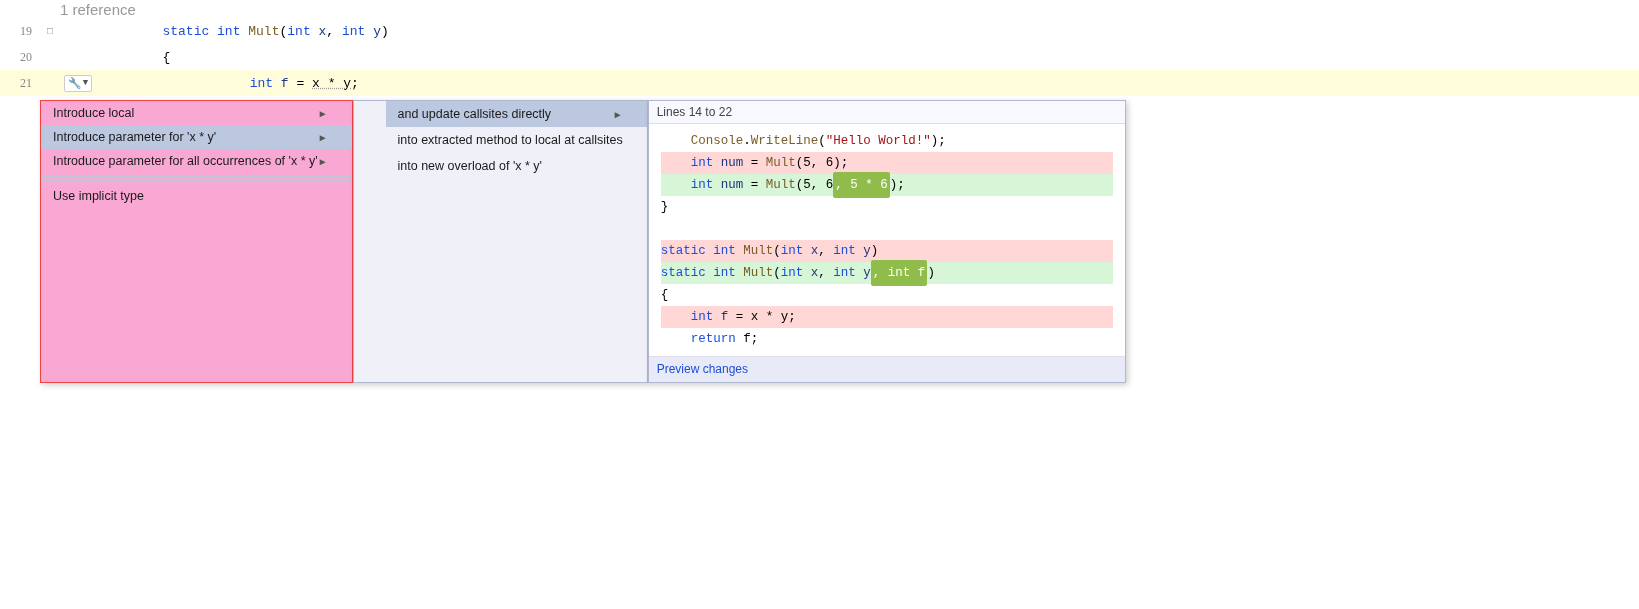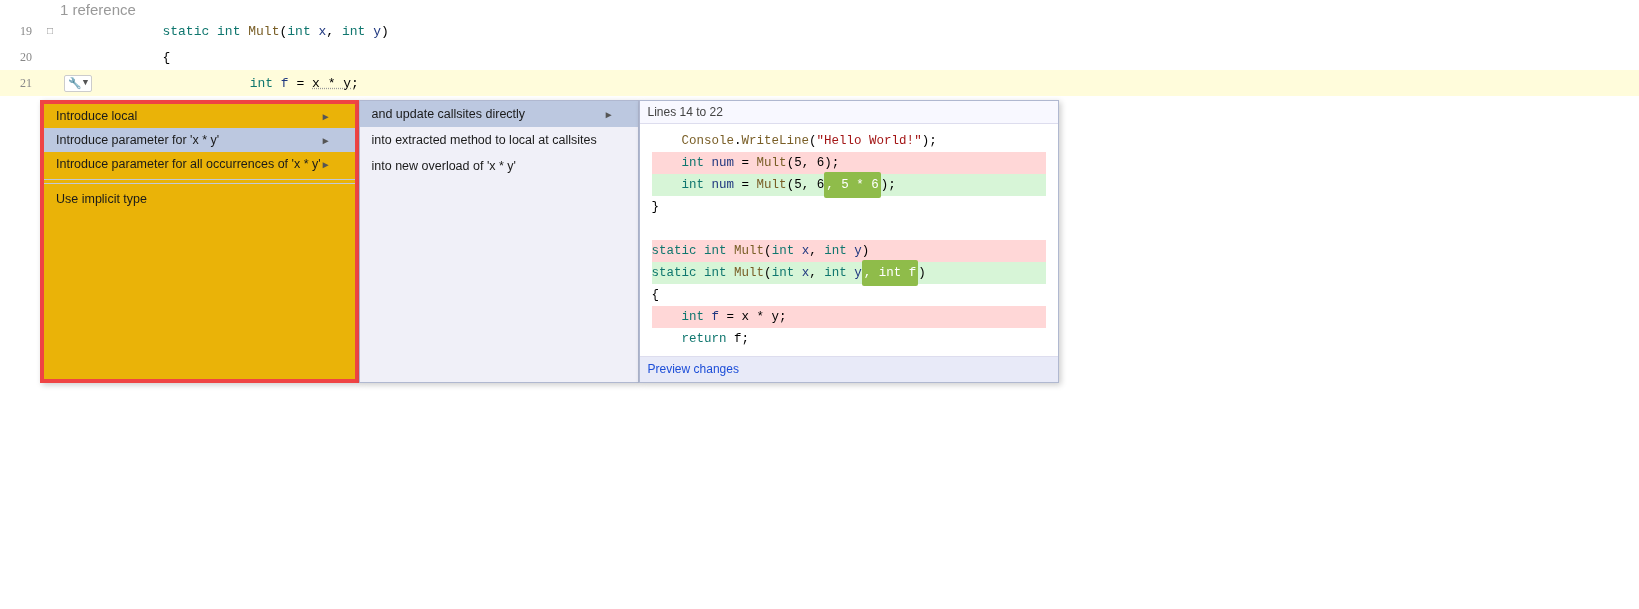--- a/index.html
+++ b/index.html
@@ -44,21 +44,21 @@
       display: flex;
       align-items: center;
       justify-content: center;
       color: #888;
       font-size: 10px;
     }
     .code-content {
       flex: 1;
       padding-left: 40px;
     }
-    .kw { color: #0f766e; font-weight: normal; }
+    .kw { color: #1d4ed8; font-weight: normal; }
     .method { color: #795e26; }
     .param { color: #1f377f; }
     .string { color: #a31515; }
 
     
     .squiggly {
       text-decoration: underline;
       text-decoration-style: dotted;
       text-decoration-color: #999;
     }
@@ -82,22 +82,22 @@
     .menus-overlay {
       position: absolute;
       top: 100px;
       left: 40px;
       display: flex;
       z-index: 10;
     }
 
     
     .context-menu {
-      background: #eab308;
-      border: 4px solid #ef4444;
+      background: #f9a8d4;
+      border: 1px solid #ef4444;
       min-width: 300px;
       box-shadow: 2px 2px 6px rgba(0,0,0,0.2);
     }
     .menu-item {
       padding: 5px 24px 5px 12px;
       cursor: pointer;
       color: #1a1a1a;
       font-family: 'Segoe UI', Arial, sans-serif;
       font-size: 12.5px;
       display: flex;
@@ -117,20 +117,21 @@
       font-size: 10px;
       color: #555;
     }
 
     
     .submenu {
       background: #f0f0f8;
       border: 1px solid #b0b8d0;
       min-width: 280px;
       box-shadow: 2px 2px 6px rgba(0,0,0,0.2);
+      padding-left: 32px;
     }
     .submenu-item {
       padding: 6px 24px 6px 12px;
       cursor: pointer;
       color: #1a1a1a;
       font-family: 'Segoe UI', Arial, sans-serif;
       font-size: 12.5px;
       display: flex;
       align-items: center;
       justify-content: space-between;
@@ -139,21 +140,21 @@
       background: #bcc8e0;
     }
     .submenu-item.has-arrow {
       justify-content: space-between;
     }
 
     
     .preview-panel {
       background: #fff;
       border: 1px solid #b0b8d0;
-      width: 420px;
+      width: 478px;
       box-shadow: 2px 2px 6px rgba(0,0,0,0.2);
       display: flex;
       flex-direction: column;
     }
     .preview-title {
       font-family: 'Segoe UI', Arial, sans-serif;
       font-size: 12px;
       color: #444;
       padding: 4px 8px;
       border-bottom: 1px solid #dde;

